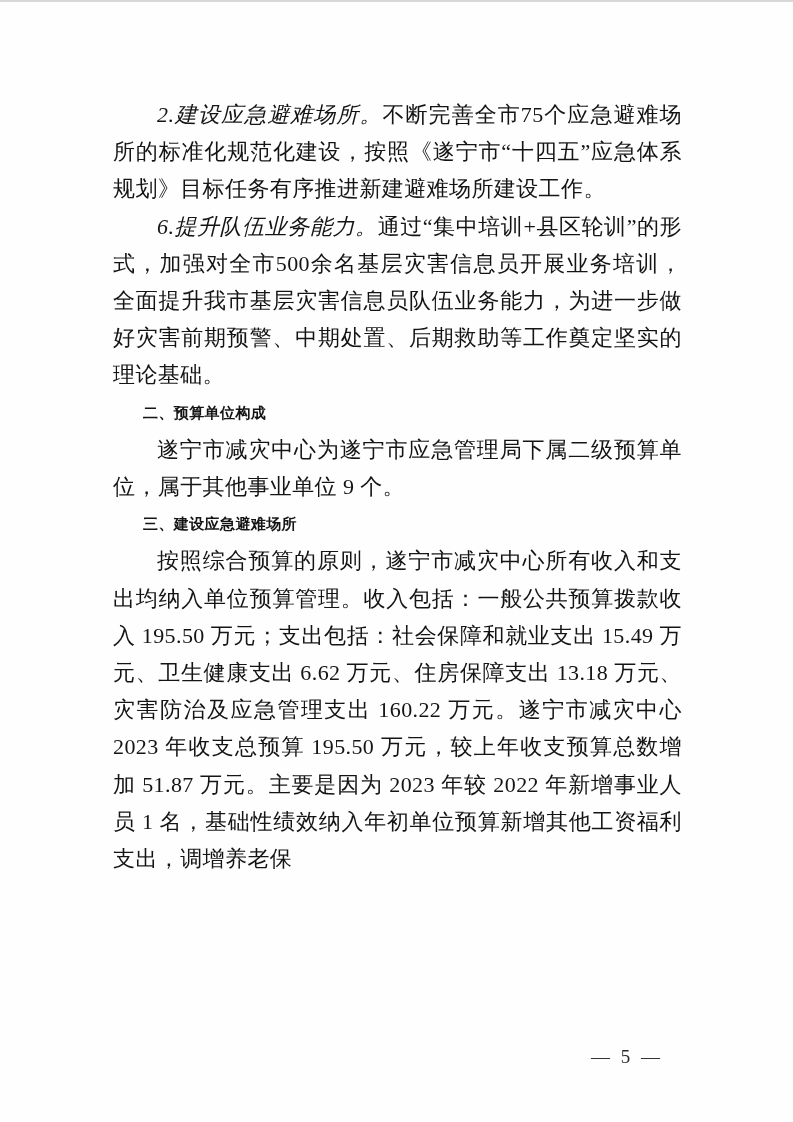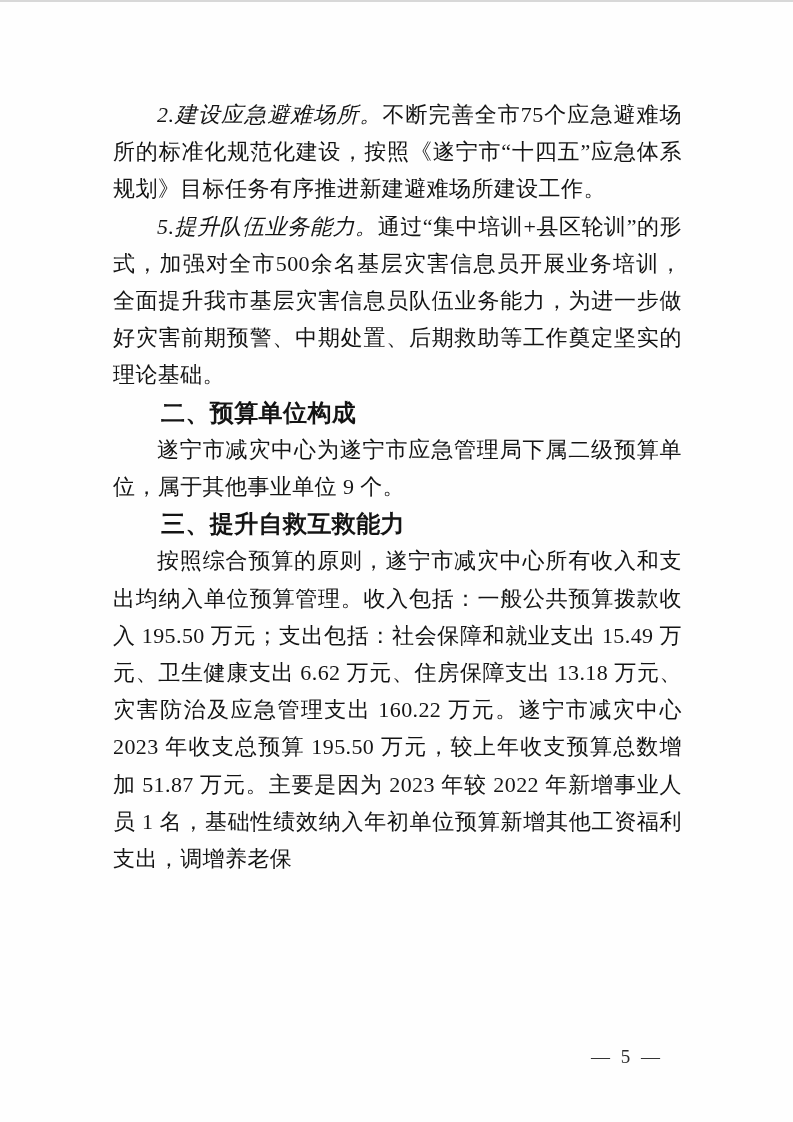--- a/index.html
+++ b/index.html
@@ -37,21 +37,21 @@
     letter-spacing: 0.4px;
     text-align: justify;
     text-justify: inter-ideograph;
     text-indent: 2em;
   }
   .lead {
     font-style: italic; 
   }
   .section-heading {
     margin: 0;
-    font-size: 24px;
+    font-size: 15px;
     line-height: 37.2px;
     letter-spacing: 0.4px;
     font-weight: bold;
     font-family: "Liberation Sans", sans-serif; 
     text-indent: 2em;
   }
   .footer {
     position: absolute;
     top: 1046px;
     right: 130px;
@@ -62,27 +62,27 @@
   }
 </style>
 </head>
 <body>
 
 <div class="page">
   <div class="content">
 
     <p class="body-para"><span class="lead">2.建设应急避难场所。</span><span>不断完善全市75个应急避难场所的标准化规范化建设，按照《遂宁市“十四五”应急体系规划》目标任务有序推进新建避难场所建设工作。</span></p>
 
-    <p class="body-para"><span class="lead">5.提升队伍业务能力。</span><span>通过“集中培训+县区轮训”的形式，加强对全市500余名基层灾害信息员开展业务培训，全面提升我市基层灾害信息员队伍业务能力，为进一步做好灾害前期预警、中期处置、后期救助等工作奠定坚实的理论基础。</span></p>
+    <p class="body-para"><span class="lead">6.提升队伍业务能力。</span><span>通过“集中培训+县区轮训”的形式，加强对全市500余名基层灾害信息员开展业务培训，全面提升我市基层灾害信息员队伍业务能力，为进一步做好灾害前期预警、中期处置、后期救助等工作奠定坚实的理论基础。</span></p>
 
 
     <h2 class="section-heading">二、预算单位构成</h2>
 
     <p class="body-para">遂宁市减灾中心为遂宁市应急管理局下属二级预算单位，属于其他事业单位 9 个。</p>
 
-    <h2 class="section-heading">三、提升自救互救能力</h2>
+    <h2 class="section-heading">三、建设应急避难场所</h2>
 
     <p class="body-para">按照综合预算的原则，遂宁市减灾中心所有收入和支出均纳入单位预算管理。收入包括：一般公共预算拨款收入 195.50 万元；支出包括：社会保障和就业支出 15.49 万元、卫生健康支出 6.62 万元、住房保障支出 13.18 万元、灾害防治及应急管理支出 160.22 万元。遂宁市减灾中心 2023 年收支总预算 195.50 万元，较上年收支预算总数增加 51.87 万元。主要是因为 2023 年较 2022 年新增事业人员 1 名，基础性绩效纳入年初单位预算新增其他工资福利支出，调增养老保</p>
 
   </div>
 
   <div class="footer">— 5 —</div>
 </div>
 
 </body></html>

